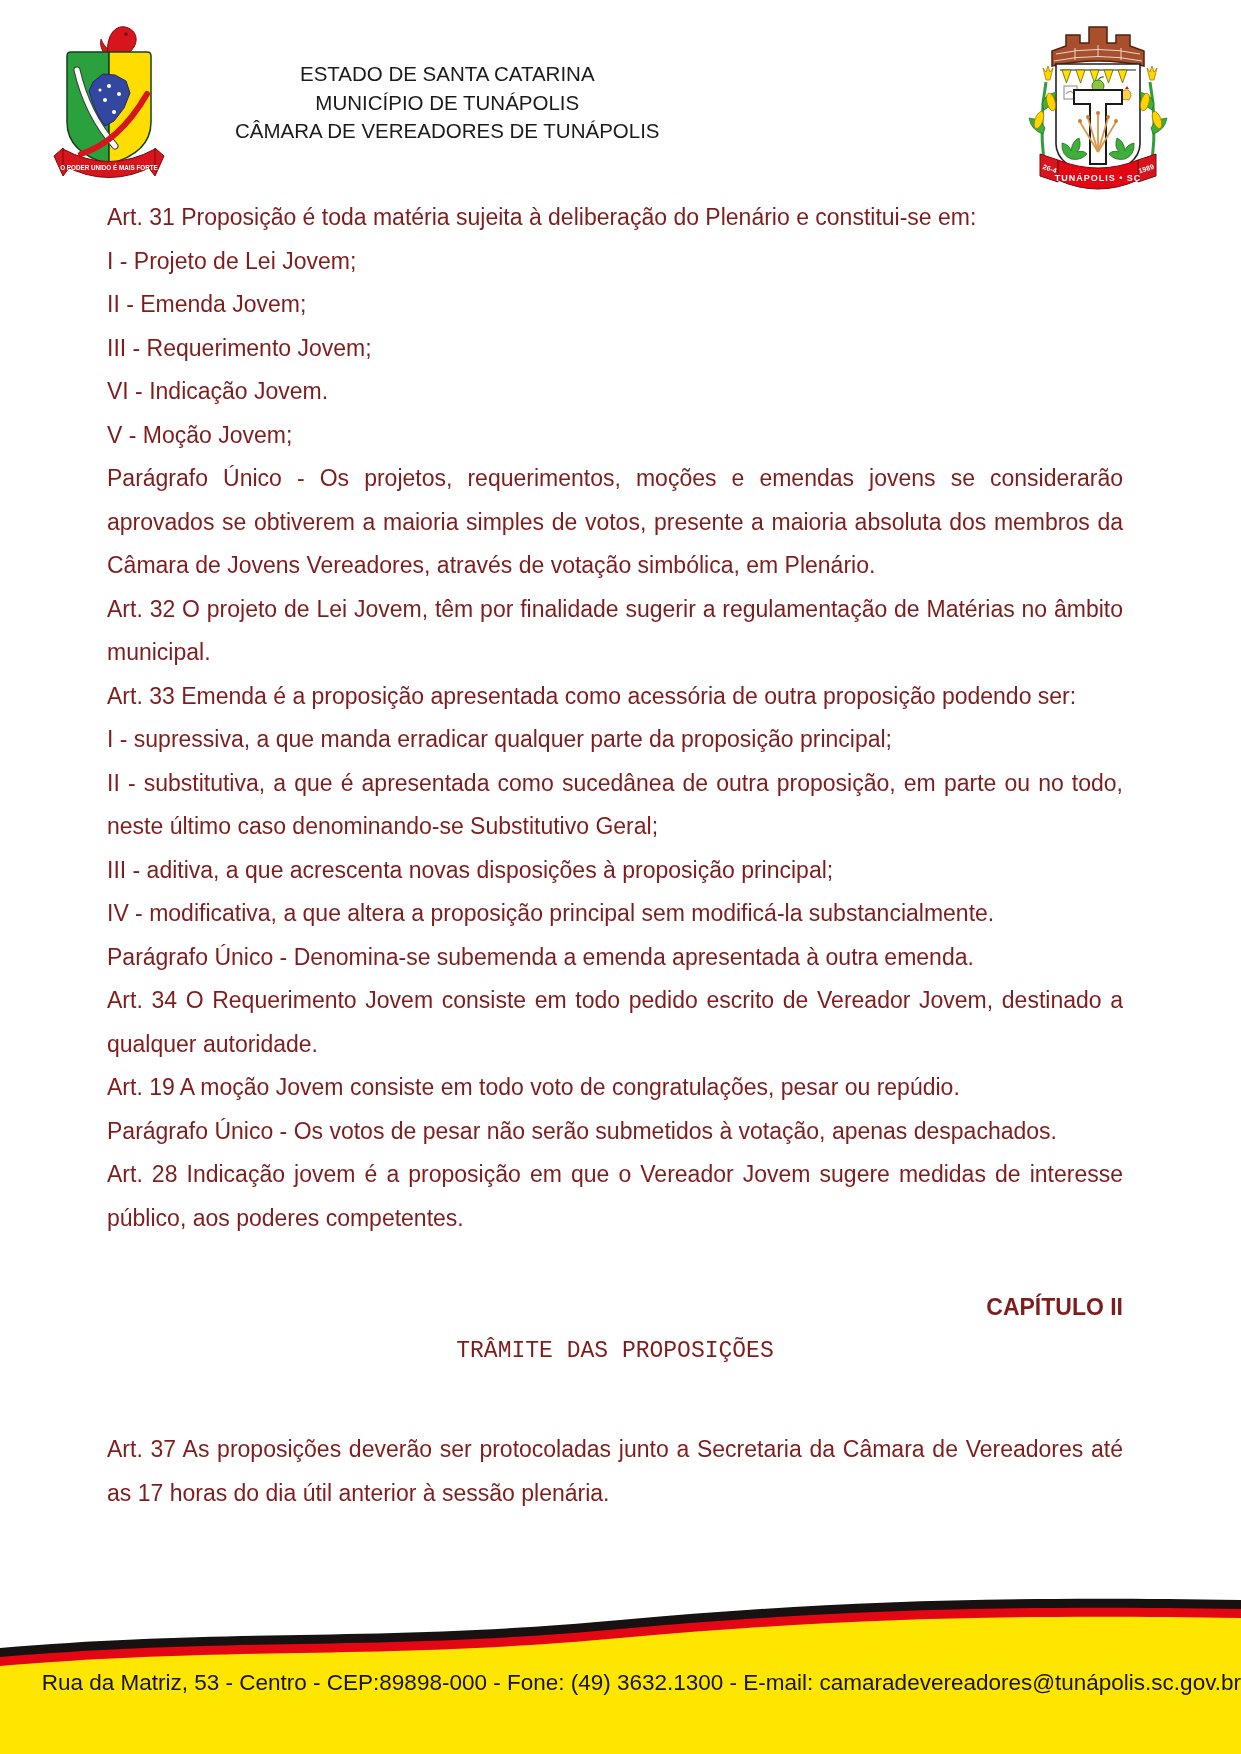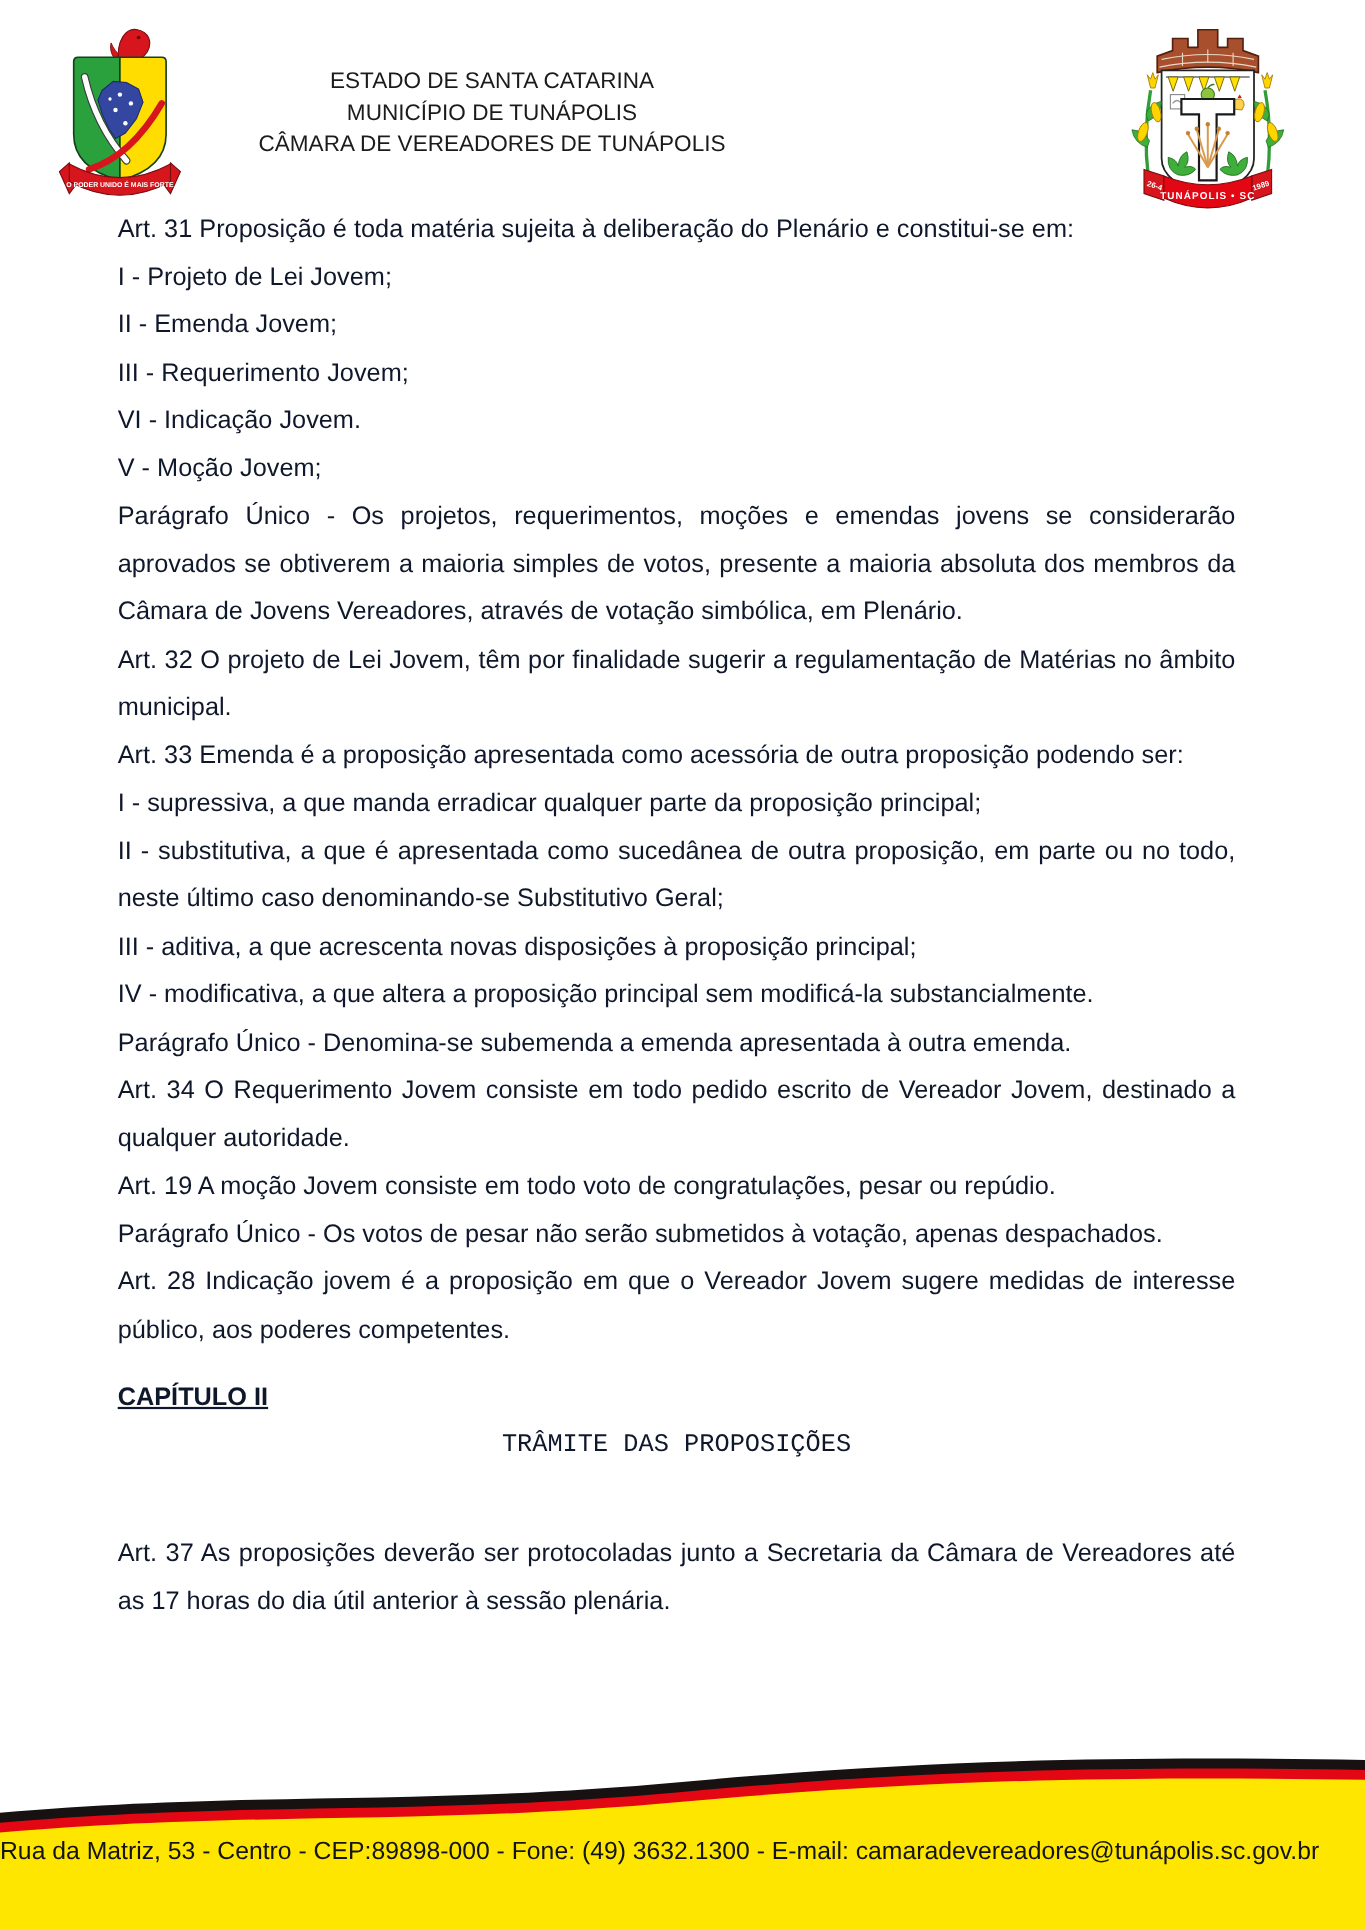--- a/index.html
+++ b/index.html
@@ -14,39 +14,39 @@
   
   .header-org {
     position: absolute; left: 235px; top: 60px;
     font-size: 20.5px; line-height: 28.5px;
     color: #1b1b1b; white-space: nowrap; text-align: center;
   }
   .crest-left { position: absolute; left: 53px; top: 22px; }
   .crest-right { position: absolute; left: 1026px; top: 24px; }
   
   .doc-body {
-    position: absolute; left: 107px; top: 186px; width: 1016px;
+    position: absolute; left: 107px; top: 196px; width: 1016px;
     font-size: 23px; line-height: 43.5px;
-    text-align: justify; color: #0f172a;
+    text-align: justify; color: #7f1d1d;
   }
   .doc-body p { margin: 0; }
   .chapter-title {
-    margin-top: 18px;
-    text-align: left; font-weight: bold; text-decoration: underline;
+    margin-top: 46px;
+    text-align: right; font-weight: bold;
   }
   .chapter-subtitle { text-align: center; font-family: Liberation Mono, monospace; }
   .paragraphs-after { margin-top: 55px; }
   
   .footer-wave {
     position: absolute; left: 0; top: 1590px;
     width: 1241px; height: 164px; display: block;
   }
   .footer-text {
     position: absolute; left: 0; top: 1670px; width: 1241px;
-    text-align: left; font-size: 22.5px; color: #141414;
+    text-align: right; font-size: 22.5px; color: #141414;
     white-space: nowrap;
   }
   svg text { font-family: "Liberation Sans", sans-serif; }
 </style>
 </head>
 <body>
 
 <div>
 
   <svg class="crest-left" width="112" height="168" viewBox="0 0 112 168">

